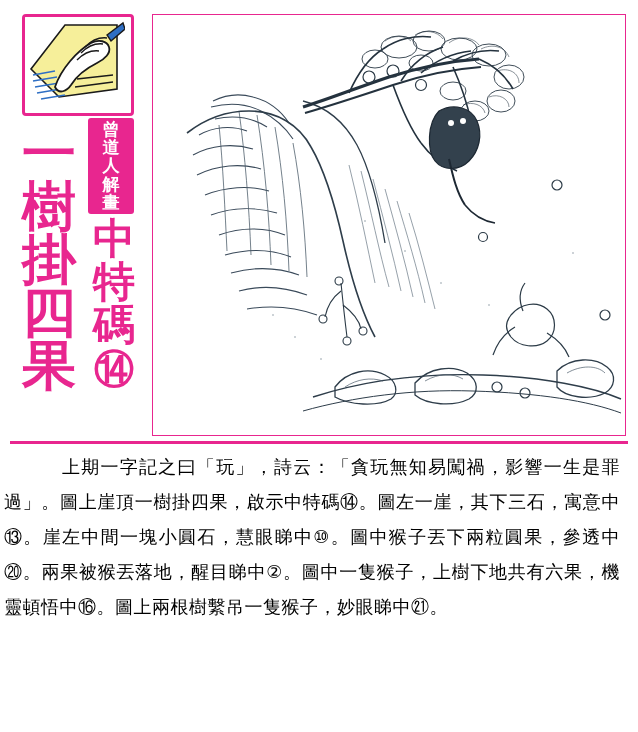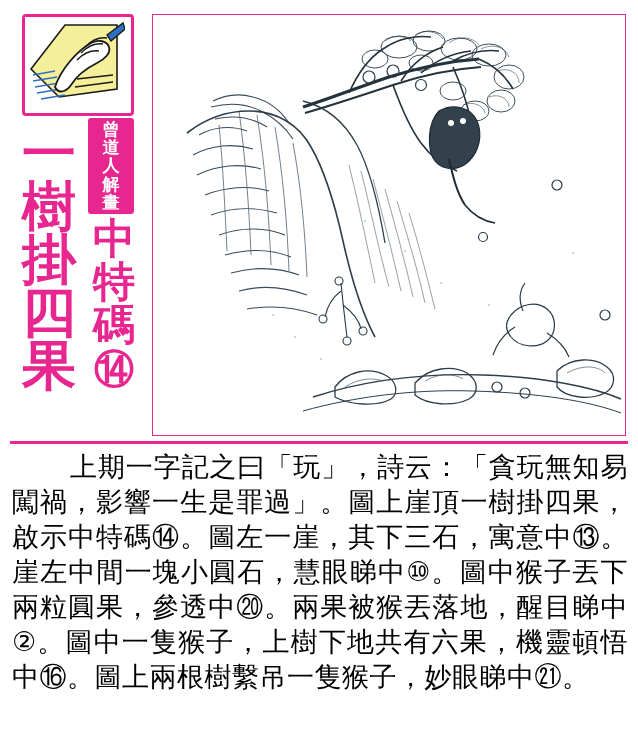--- a/index.html
+++ b/index.html
@@ -132,27 +132,27 @@
     left: 10px;
     top: 441px;
     width: 618px;
     height: 3px;
     background: #e8268f;
   }
 
   
   #body-text {
     position: absolute;
-    left: 12px;
+    left: 4px;
     top: 449px;
     width: 616px;
     height: 270px;
     color: #000000;
     font-family: "DejaVu Sans", "Liberation Sans", sans-serif;
-    font-size: 27px;
+    font-size: 18px;
     line-height: 35px;
     letter-spacing: 0.5px;
     text-align: justify;
     text-indent: 58px;
     word-break: break-all;
   }
 </style>
 </head>
 <body>
 

